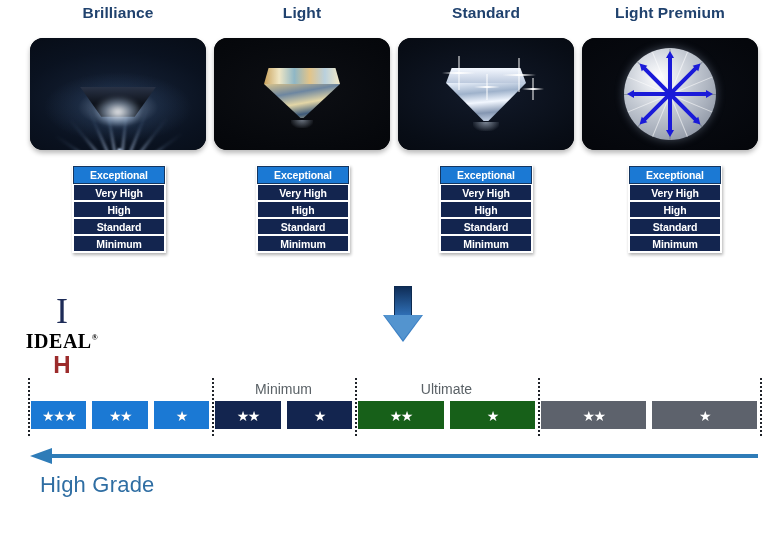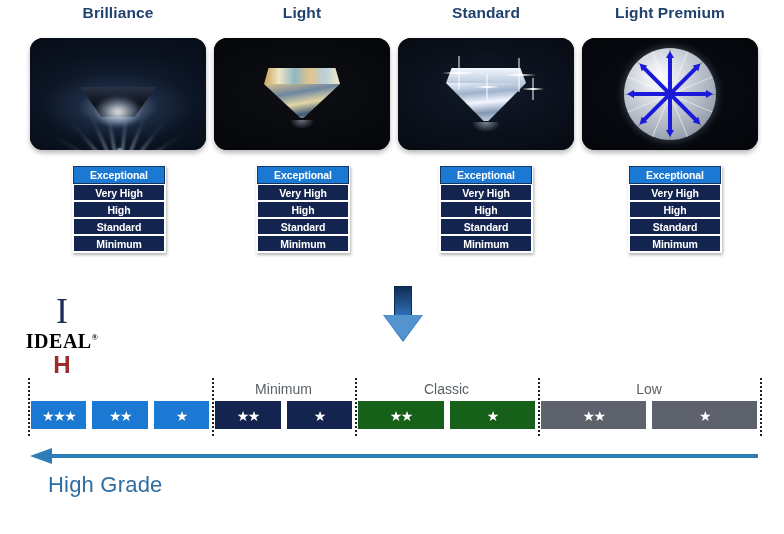--- a/index.html
+++ b/index.html
@@ -331,21 +331,21 @@
     position: absolute;
     left: 0;
     top: 2px;
     width: 0; height: 0;
     border-top: 8px solid transparent;
     border-bottom: 8px solid transparent;
     border-right: 22px solid #2e7cb8;
   }
   .grade-caption {
     position: absolute;
-    left: 48px;
+    left: 40px;
     top: 472px;
     font-size: 22px;
     color: #2f6ea3;
     letter-spacing: .2px;
     white-space: nowrap;
   }
 </style>
 </head>
 <body>
 
@@ -483,22 +483,21 @@
 
   <div class="logo">
     <div class="mark-i">I</div>
     <div class="wordmark"><span>IDEAL</span><sup>®</sup></div>
     <div class="mark-h">H</div>
   </div>
 
   <div class="scale">
     <div class="seg-labels">
         <div class="seg-label" style="left: 184px; width: 143px;">Minimum</div>
-        <div class="seg-label" style="left: 327px; width: 183px;">Classic</div>
-        <div class="seg-label" style="left: 510px; width: 222px;">Low</div>
+        <div class="seg-label" style="left: 327px; width: 183px;">Ultimate</div>
       </div>
     <div class="seg-cells">
         <div class="cell" style="left: 2px; width: 57.3333px; background: rgb(27, 121, 212);"><span class="stars">★★★</span></div>
         <div class="cell" style="left: 63.3333px; width: 57.3333px; background: rgb(27, 121, 212);"><span class="stars">★★</span></div>
         <div class="cell" style="left: 124.667px; width: 57.3333px; background: rgb(27, 121, 212);"><span class="stars">★</span></div>
         <div class="cell" style="left: 186px; width: 67.5px; background: rgb(19, 37, 79);"><span class="stars">★★</span></div>
         <div class="cell" style="left: 257.5px; width: 67.5px; background: rgb(19, 37, 79);"><span class="stars">★</span></div>
         <div class="cell" style="left: 329px; width: 87.5px; background: rgb(23, 96, 25);"><span class="stars">★★</span></div>
         <div class="cell" style="left: 420.5px; width: 87.5px; background: rgb(23, 96, 25);"><span class="stars">★</span></div>
         <div class="cell" style="left: 512px; width: 107px; background: rgb(93, 98, 108);"><span class="stars">★★</span></div>

